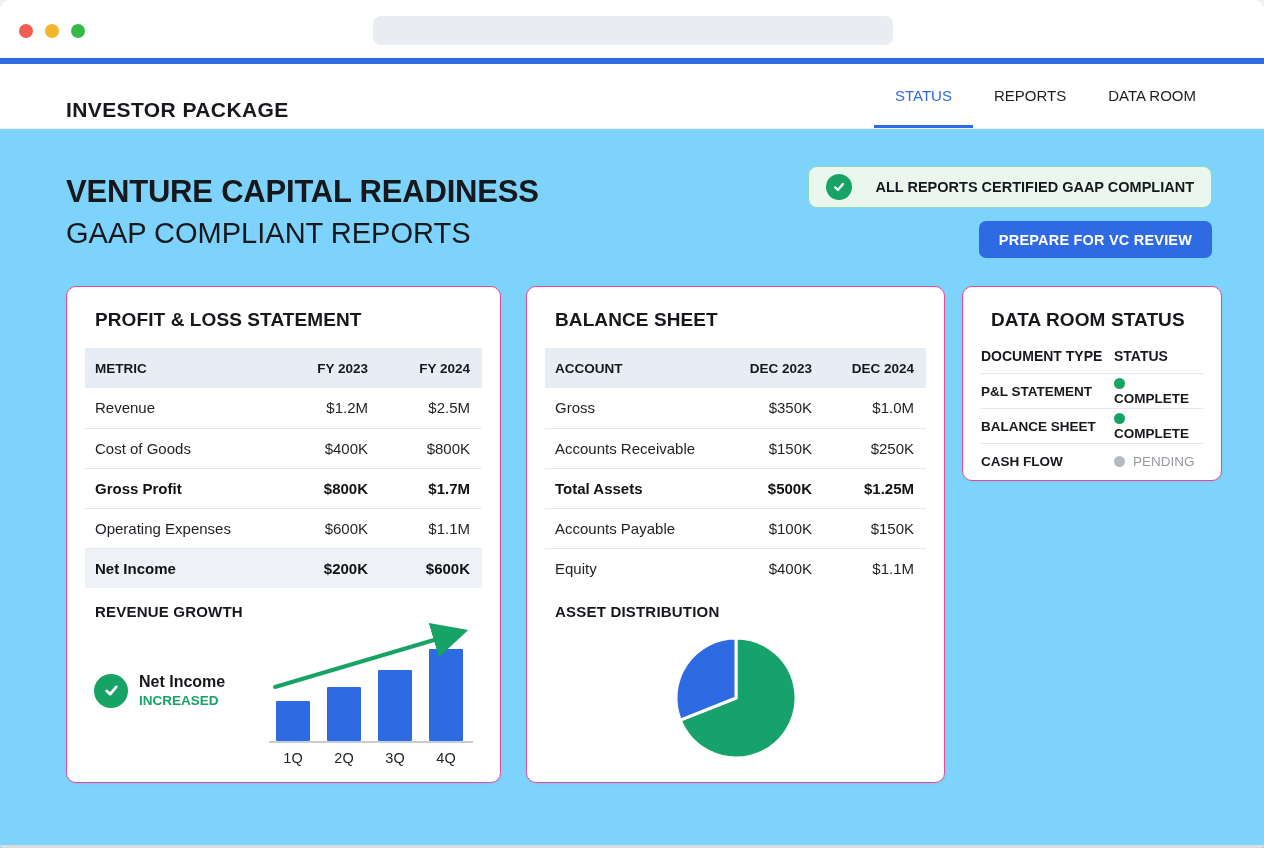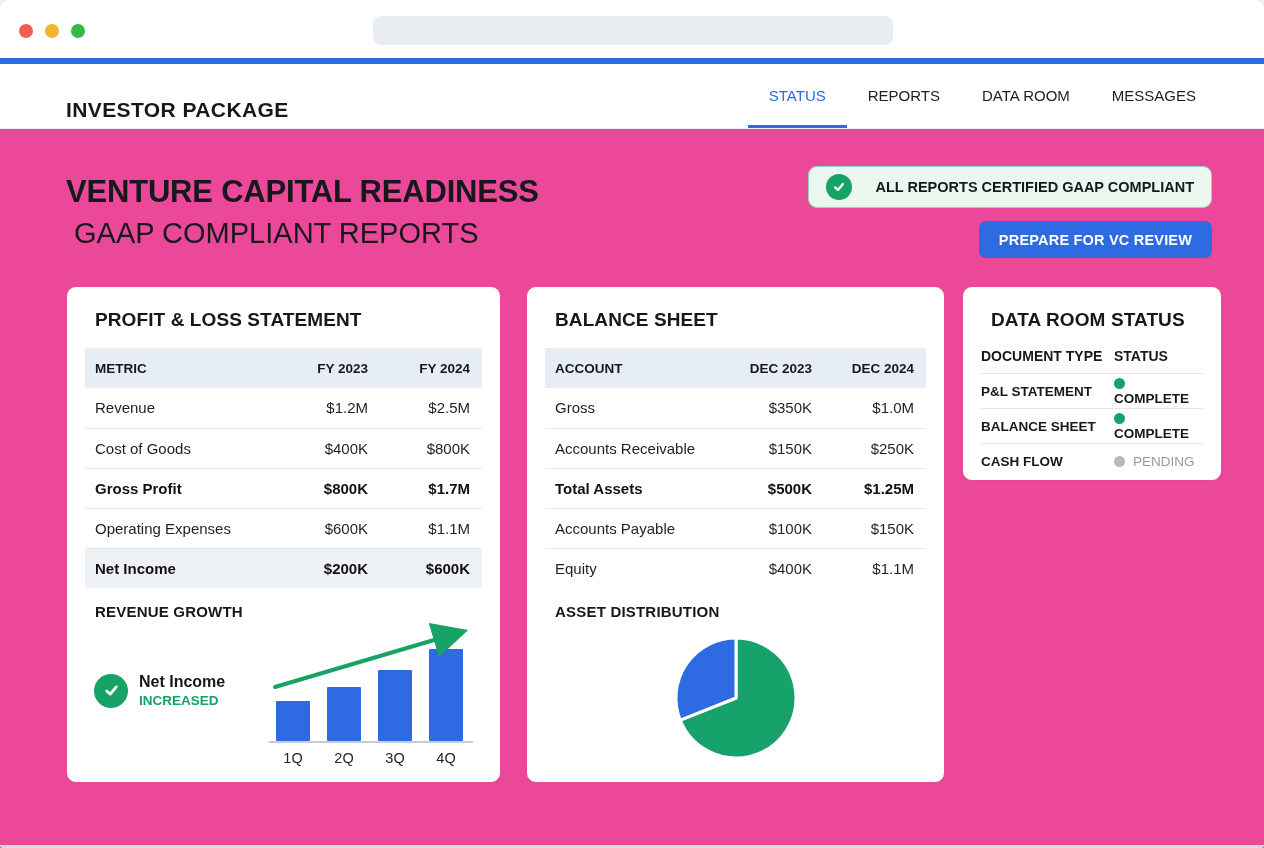--- a/index.html
+++ b/index.html
@@ -13,23 +13,23 @@
   .addressbar{position:absolute;left:373px;top:16px;width:520px;height:29px;border-radius:8px;background:#e9ecf0;}
   .accent{position:absolute;top:58px;left:0;right:0;height:6px;background:#2e6ae1;}
   
   .appheader{position:absolute;top:64px;left:0;right:0;height:65px;background:#fff;border-bottom:1px solid #eceef1;}
   .apptitle{position:absolute;left:66px;top:14px;line-height:64px;font-size:21px;font-weight:700;letter-spacing:.4px;}
   .tabs{position:absolute;right:47px;top:0;height:64px;display:flex;}
   .navitem{position:relative;line-height:64px;padding:0 21px;font-size:15px;font-weight:500;color:#1b1e22;cursor:pointer;}
   .navitem.active{color:#2e6ae1;}
   .navitem.active::after{content:"";position:absolute;left:0;right:0;bottom:0;height:3px;background:#2e6ae1;}
   
-  .main{position:absolute;top:129px;left:0;right:0;bottom:0;background:#ec4899;padding-left:12px;}
+  .main{position:absolute;top:129px;left:0;right:0;bottom:0;background:#7dd3fc;padding-left:12px;}
   h1{position:absolute;left:66px;top:46px;font-size:31px;line-height:34px;font-weight:800;letter-spacing:-.2px;}
-  h2{position:absolute;left:74px;top:87px;font-size:29px;line-height:34px;font-weight:400;}
+  h2{position:absolute;left:66px;top:87px;font-size:29px;line-height:34px;font-weight:400;}
   .badge{position:absolute;right:52px;top:37px;height:42px;display:flex;align-items:center;gap:24px;padding:0 17px;background:#e9f7ef;border:1px solid #8fd9b6;border-radius:9px;font-size:14.5px;font-weight:600;color:#15181c;}
   .cta{position:absolute;right:52px;top:92px;width:233px;height:37px;background:#2e6ae1;color:#fff;border:none;border-radius:7px;font-size:14.5px;font-weight:700;font-family:inherit;letter-spacing:.2px;cursor:pointer;}
   .circle{width:34px;height:34px;border-radius:50%;background:#17a266;display:flex;align-items:center;justify-content:center;flex:none;}
   .circle.sm{width:26px;height:26px;}
   
   .card{position:absolute;top:157px;background:#fff;border:1px solid #ec4899;border-radius:10px;box-shadow:0 1px 3px rgba(20,30,50,.05);padding:22px 18px;}
   .card h3{font-size:19px;font-weight:700;margin:0 0 17px 10px;letter-spacing:.1px;}
   .card-pnl{left:66px;width:435px;height:497px;}
   .card-bal{left:526px;width:419px;height:497px;}
   .card-dr{left:962px;width:260px;height:195px;}
@@ -80,21 +80,20 @@
   <div class="addressbar"></div>
 </div>
 <div class="accent"></div>
 
 <div class="appheader">
   <div class="apptitle">INVESTOR PACKAGE</div>
   <nav class="tabs" id="nav-tabs">
       <div class="navitem active">STATUS</div>
       <div class="navitem">REPORTS</div>
       <div class="navitem">DATA ROOM</div>
-      <div class="navitem">MESSAGES</div>
     </nav>
 </div>
 
 <div class="main">
   <h1>VENTURE CAPITAL READINESS</h1>
   <h2>GAAP COMPLIANT REPORTS</h2>
 
   <div class="badge">
     <span class="circle sm">
       <svg viewBox="0 0 16 16" width="14" height="14">

